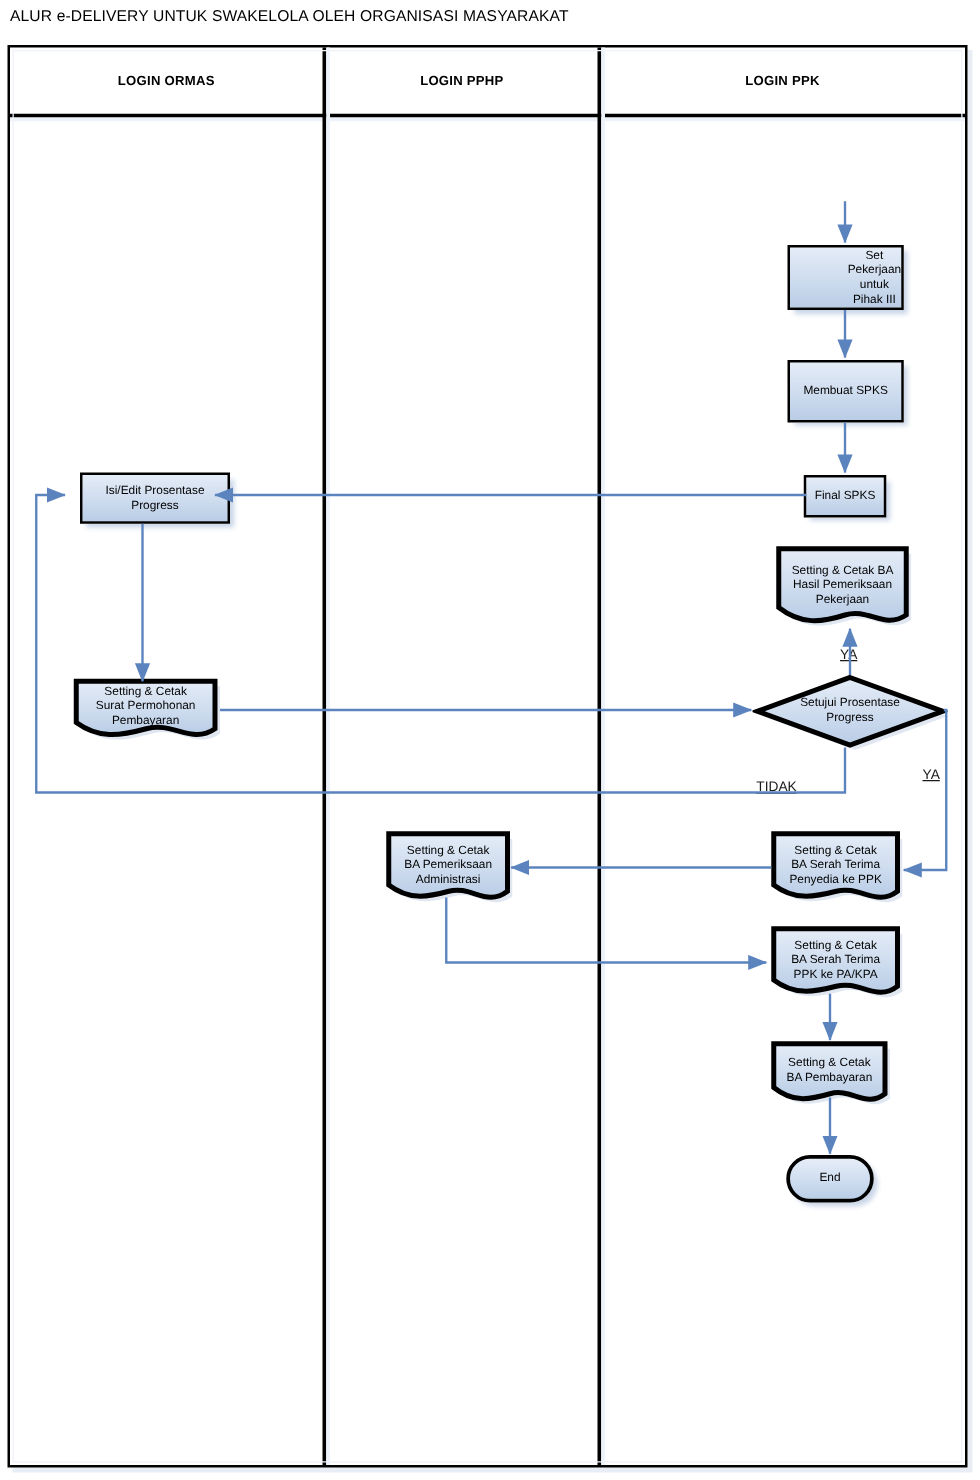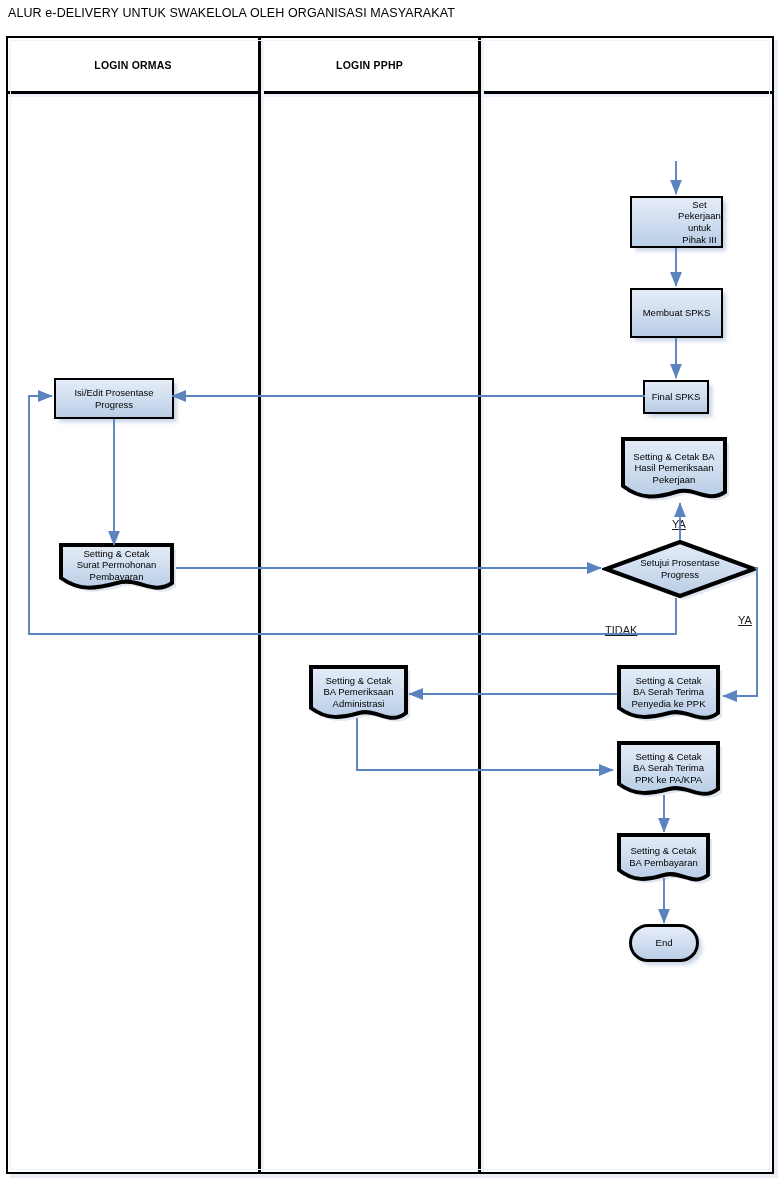--- a/index.html
+++ b/index.html
@@ -199,20 +199,21 @@
       </div>
     <div class="lane-vline" id="lane-vline-1">
         <span class="echo"></span>
       </div>
     <div class="lane-vline" id="lane-vline-2">
         <span class="echo"></span>
       </div>
 
     <div class="lane-header" id="lane-header-ormas">LOGIN ORMAS</div>
     <div class="lane-header" id="lane-header-pphp">LOGIN PPHP</div>
+    <div class="lane-header" id="lane-header-ppk">LOGIN PPK</div>
   </div>
 
   <svg id="connectors" viewBox="0 0 784 1184" width="784" height="1184">
     <defs>
       <marker id="arrow" markerWidth="9" markerHeight="9" refX="7.6" refY="3.2" orient="auto" markerUnits="strokeWidth">
         <path d="M0,0 L8,3.2 L0,6.4 z" fill="#5b84bf"></path>
       </marker>
     </defs>
     <g stroke="#5b84bf" stroke-width="1.9" fill="none" marker-end="url(#arrow)">
 
@@ -286,21 +287,21 @@
               <stop offset="100%" stop-color="#b9cde6"></stop>
           </linearGradient>
         </defs>
         <polygon points="78,4 152,31 78,58 4,31" fill="#c6d4e6" transform="translate(4,4)" opacity="0.55"></polygon>
         <polygon points="78,4 152,31 78,58 4,31" fill="url(#gdec)" stroke="#000000" stroke-width="4"></polygon>
       </svg>
       <span class="label">Setujui Prosentase
 Progress</span>
     </div>
 
-    <div class="node node-process" style="left:54px; top:378px; width:120px; height:41px;">
+    <div class="node node-process" style="left:64px; top:378px; width:120px; height:41px;">
       <span class="label">Isi/Edit Prosentase
 Progress</span>
     </div>
 
     <div class="node node-document" style="left:57px; top:542px; width:119px; height:52px;">
       <svg viewBox="0 0 119 52" preserveAspectRatio="none">
         <defs>
           <linearGradient id="gdoc2" x1="0" y1="0" x2="0" y2="1">
             <stop offset="0%" stop-color="#e4ecf7"></stop>
               <stop offset="45%" stop-color="#d2dff0"></stop>

